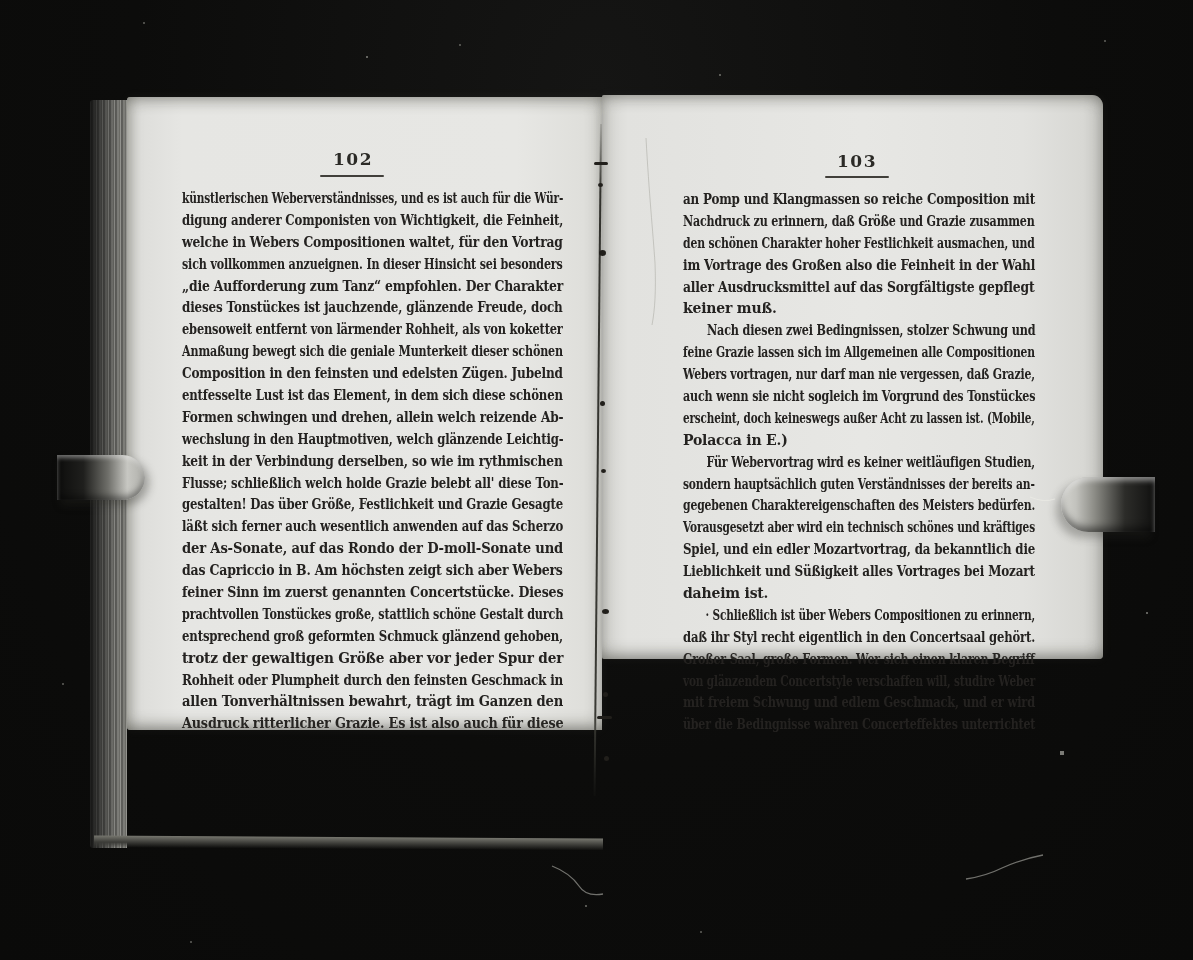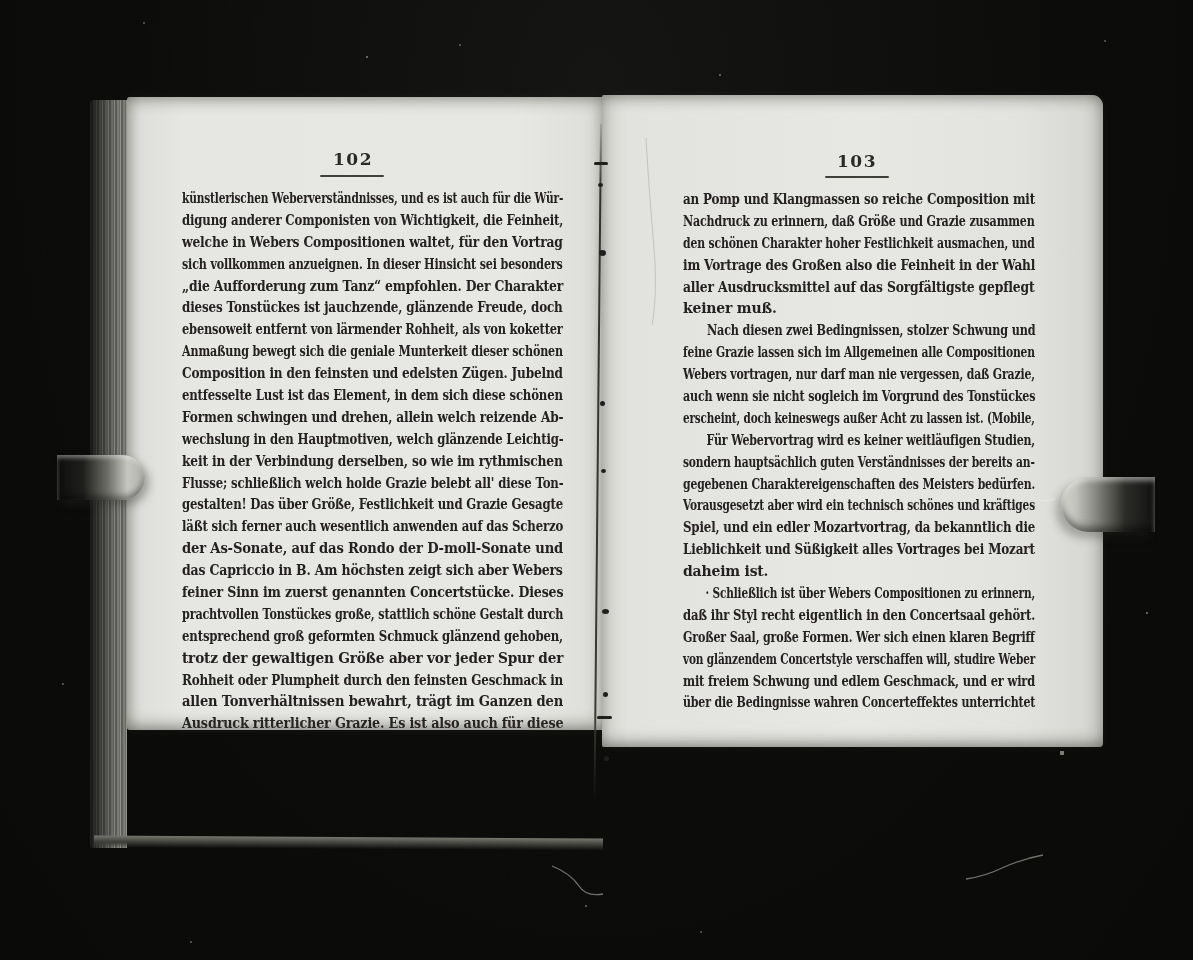--- a/index.html
+++ b/index.html
@@ -21,21 +21,21 @@
     background:linear-gradient(180deg,#77776f 0%,#3b3b37 55%,rgba(10,10,9,0) 100%);
     transform:rotate(0.35deg);
   }
   .page{position:absolute;box-shadow:inset 0 0 16px rgba(55,55,48,.28), 0 0 12px rgba(210,210,195,.05);}
   .page-left{
     left:127px;top:97px;width:475px;height:633px;
     border-radius:3px 0 0 3px;
     background:linear-gradient(90deg,#c9c9c4 0,#dededb 14px,#e6e6e3 55px,#e7e7e4 82%,#dfdfdb 96%,#d6d6d2 100%);
   }
   .page-right{
-    left:602px;top:95px;width:501px;height:652px;
+    left:602px;top:95px;width:501px;height:564px;
     border-radius:2px 11px 4px 2px;
     background:linear-gradient(90deg,#d4d4d0 0,#e2e2df 26px,#e7e7e4 52%,#e2e2df 84%,#d8d8d4 96%,#c8c8c4 100%);
   }
   .page::after{ 
     content:"";position:absolute;inset:0;pointer-events:none;border-radius:inherit;
     box-shadow:inset 0 10px 16px -10px rgba(60,60,52,.45), inset 0 -12px 16px -10px rgba(60,60,52,.5);
   }
   
   .gutter{
     position:absolute;left:600px;top:124px;width:2px;height:672px;
@@ -134,20 +134,21 @@
         <div class="line" style="transform: scaleX(0.7928); transform-origin: left center; text-align-last: left;">Nachdruck zu erinnern, daß Größe und Grazie zusammen</div>
         <div class="line" style="transform: scaleX(0.7753); transform-origin: left center; text-align-last: left;">den schönen Charakter hoher Festlichkeit ausmachen, und</div>
         <div class="line" style="transform: scaleX(0.8649); transform-origin: left center; text-align-last: left;">im Vortrage des Großen also die Feinheit in der Wahl</div>
         <div class="line" style="transform: scaleX(0.8822); transform-origin: left center; text-align-last: left;">aller Ausdrucksmittel auf das Sorgfältigste gepflegt</div>
         <div class="line flush">keiner muß.</div>
         <div class="line indent" style="transform: scaleX(0.8); transform-origin: left center; text-align-last: left;">Nach diesen zwei Bedingnissen, stolzer Schwung und</div>
         <div class="line" style="transform: scaleX(0.7669); transform-origin: left center; text-align-last: left;">feine Grazie lassen sich im Allgemeinen alle Compositionen</div>
         <div class="line" style="transform: scaleX(0.777); transform-origin: left center; text-align-last: left;">Webers vortragen, nur darf man nie vergessen, daß Grazie,</div>
         <div class="line" style="transform: scaleX(0.7946); transform-origin: left center; text-align-last: left;">auch wenn sie nicht sogleich im Vorgrund des Tonstückes</div>
         <div class="line" style="transform: scaleX(0.7442); transform-origin: left center; text-align-last: left;">erscheint, doch keineswegs außer Acht zu lassen ist. (Mobile,</div>
+        <div class="line flush">Polacca in E.)</div>
         <div class="line indent" style="transform: scaleX(0.7857); transform-origin: left center; text-align-last: left;">Für Webervortrag wird es keiner weitläufigen Studien,</div>
         <div class="line" style="transform: scaleX(0.7636); transform-origin: left center; text-align-last: left;">sondern hauptsächlich guten Verständnisses der bereits an-</div>
         <div class="line" style="transform: scaleX(0.7753); transform-origin: left center; text-align-last: left;">gegebenen Charaktereigenschaften des Meisters bedürfen.</div>
         <div class="line" style="transform: scaleX(0.7554); transform-origin: left center; text-align-last: left;">Vorausgesetzt aber wird ein technisch schönes und kräftiges</div>
         <div class="line" style="transform: scaleX(0.8441); transform-origin: left center; text-align-last: left;">Spiel, und ein edler Mozartvortrag, da bekanntlich die</div>
         <div class="line" style="transform: scaleX(0.8564); transform-origin: left center; text-align-last: left;">Lieblichkeit und Süßigkeit alles Vortrages bei Mozart</div>
         <div class="line flush">daheim ist.</div>
         <div class="line indent" style="transform: scaleX(0.7505); transform-origin: left center; text-align-last: left;">· Schließlich ist über Webers Compositionen zu erinnern,</div>
         <div class="line" style="transform: scaleX(0.8282); transform-origin: left center; text-align-last: left;">daß ihr Styl recht eigentlich in den Concertsaal gehört.</div>
         <div class="line" style="transform: scaleX(0.791); transform-origin: left center; text-align-last: left;">Großer Saal, große Formen.  Wer sich einen klaren Begriff</div>

